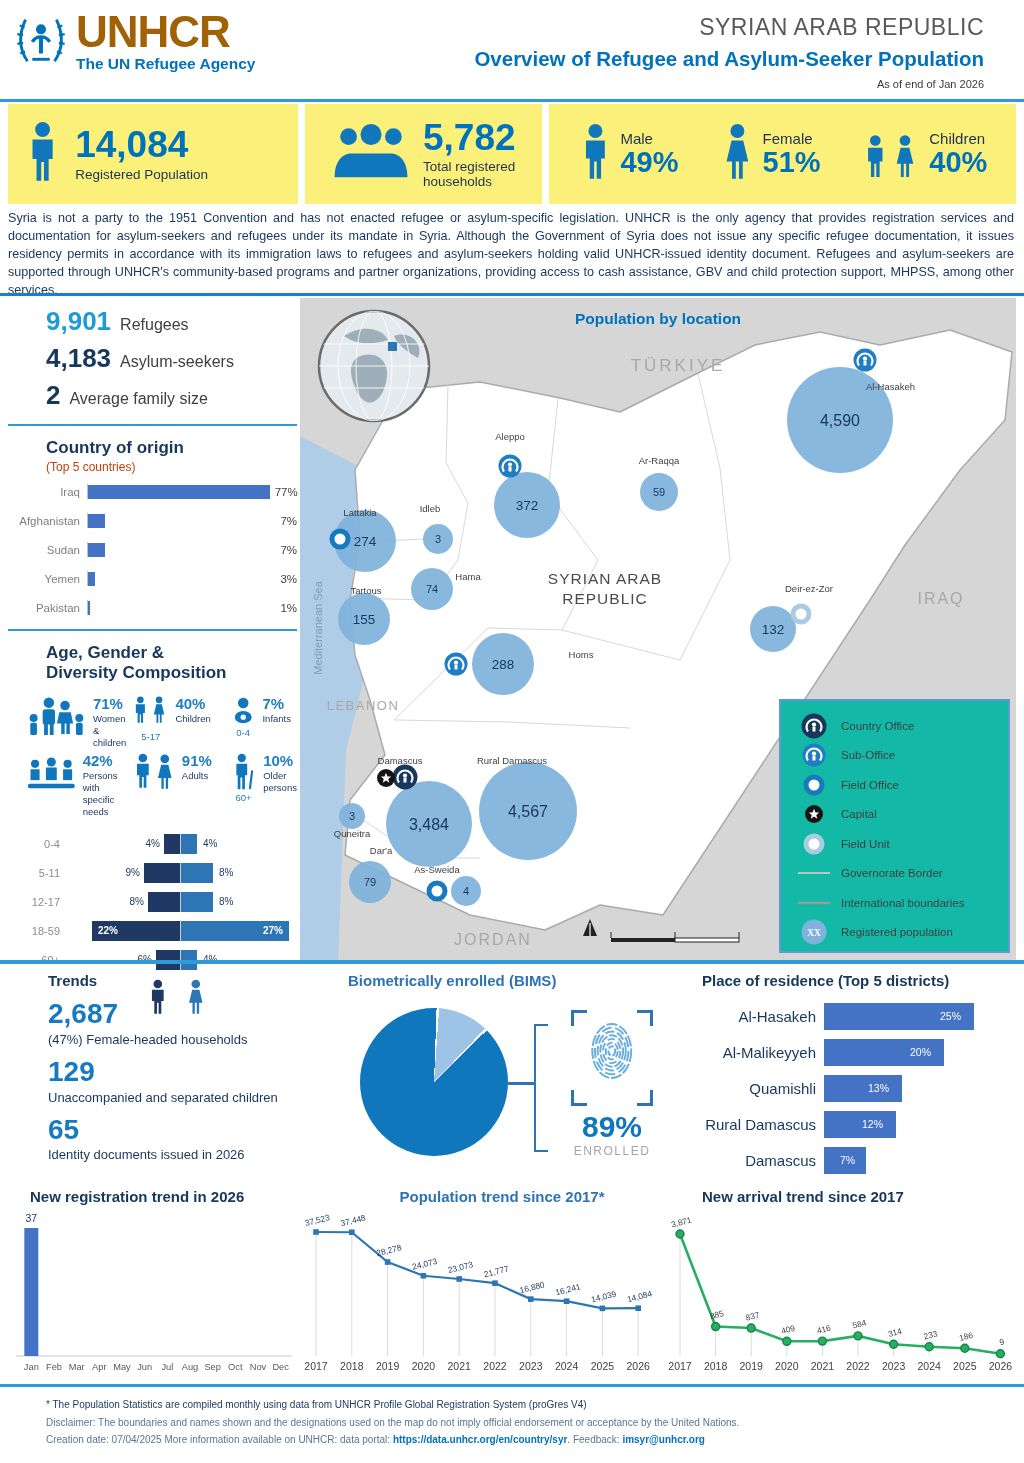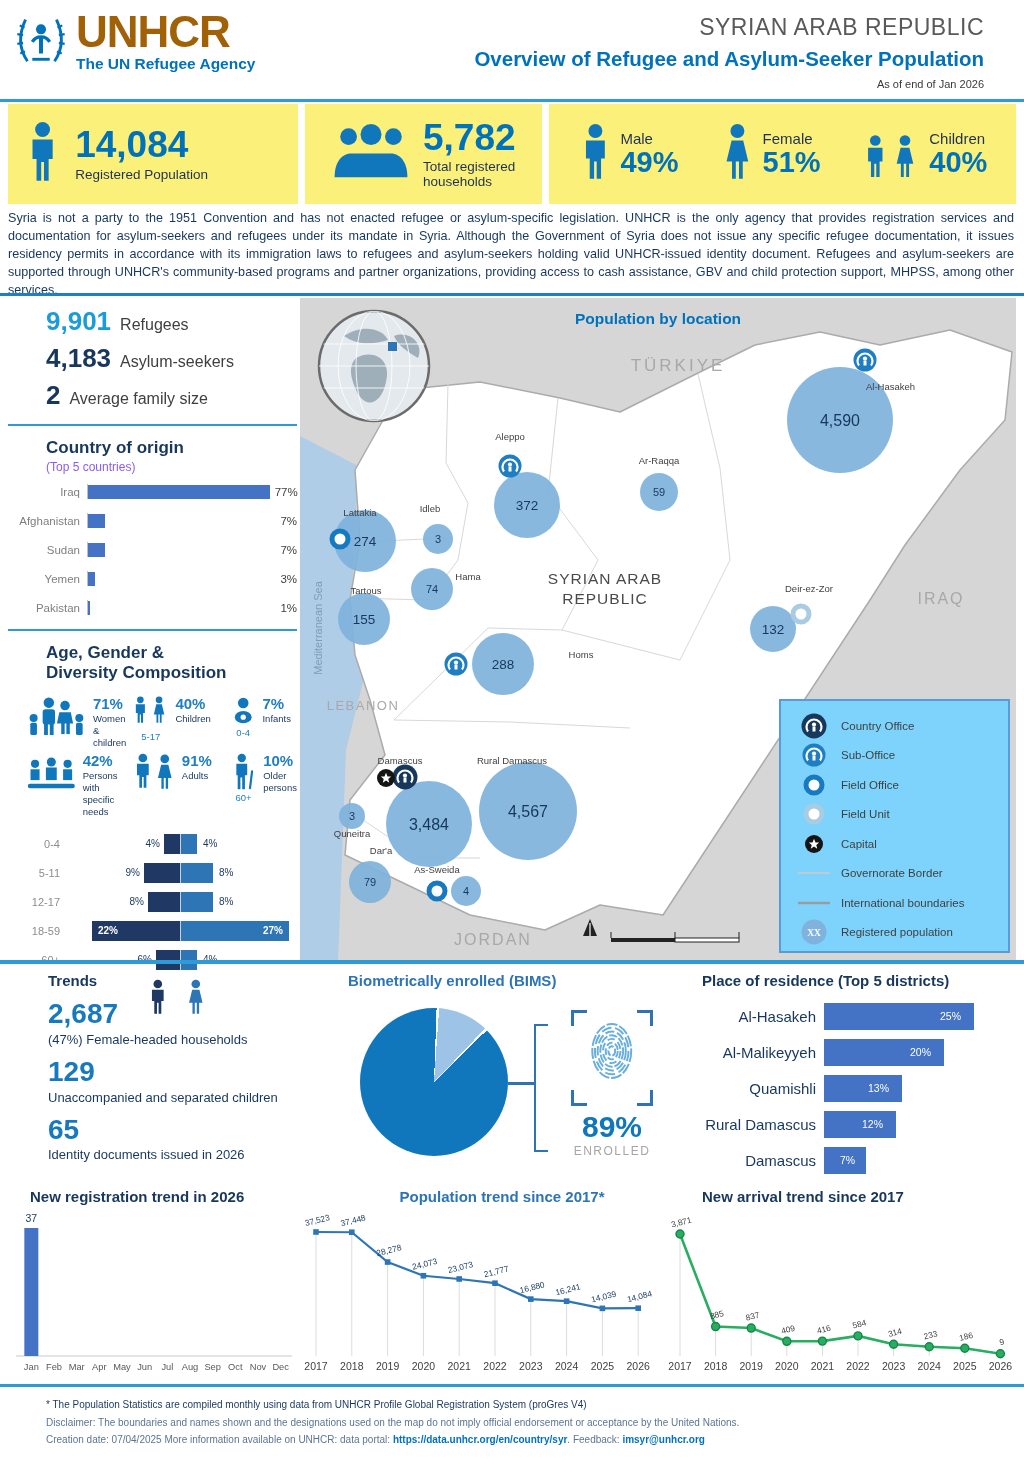--- a/index.html
+++ b/index.html
@@ -36,21 +36,21 @@
          color:#17375D;text-align:justify;margin:0;}
 
   
   .leftcol{position:absolute;left:8px;top:300px;width:289px;}
   .kf-row{display:flex;align-items:baseline;gap:9px;padding-left:38px;margin-top:7px;}
   .kf-val{font-size:26px;font-weight:bold;color:#17375D;line-height:1.15;}
   .kf-val.accent{color:#1B9CD8;}
   .kf-lab{font-size:16px;color:#404040;}
   .divider{height:2px;background:#2E9BD6;margin:13px 0 12px 0;}
   .sec-h{font-size:17px;font-weight:bold;color:#17375D;margin:0 0 0 38px;line-height:1.2;}
-  .sec-sub{font-size:12px;color:#8b5cf6;margin:2px 0 10px 38px;}
+  .sec-sub{font-size:12px;color:#c2410c;margin:2px 0 10px 38px;}
   .coo-row{display:flex;align-items:center;height:15px;margin-bottom:14px;}
   .coo-label{width:72px;text-align:right;font-size:11.5px;color:#7F7F7F;padding-right:7px;flex:none;}
   .coo-barwrap{border-left:1px solid #BFBFBF;height:100%;display:flex;align-items:center;flex:1;}
   .coo-bar{height:14px;background:#4472C4;}
   .coo-pct{font-size:11.5px;color:#404040;margin-left:5px;}
   .agd-grid{display:grid;grid-template-columns:106px 98px 78px;row-gap:4px;margin:12px 0 0 18px;}
   .agd-cell{display:flex;gap:6px;align-items:flex-start;}
   .agd-iconcol{display:flex;flex-direction:column;align-items:center;flex:none;}
   .agd-sub{font-size:9.5px;color:#1F7EC2;margin-top:1px;}
   .agd-pct{font-size:15px;font-weight:bold;color:#1F7EC2;line-height:1.1;}
@@ -62,21 +62,21 @@
   .pyr-zone.right{border-left:1px solid #D0CECE;}
   .pyr-bar{position:absolute;top:0;height:20px;}
   .pyr-pct{position:absolute;top:4px;font-size:10px;color:#17375D;}
   .pyr-pct.inside{color:#fff;font-weight:bold;}
   .pyr-icons{display:flex;justify-content:center;gap:16px;width:226px;margin-left:56px;margin-top:6px;}
 
   
   .map-sec{position:absolute;left:300px;top:298px;width:716px;height:664px;}
   .map-title{position:absolute;left:0;top:12px;width:100%;text-align:center;font-size:15.5px;
              font-weight:bold;color:#0072BC;}
-  .legend-box{position:absolute;left:479px;top:401px;width:231px;height:254px;background:#7dd3fc;
+  .legend-box{position:absolute;left:479px;top:401px;width:231px;height:254px;background:#14b8a6;
               border:2px solid #5B9BD5;box-sizing:border-box;padding:10px 0 0 16px;}
   .lg-row{display:flex;align-items:center;height:29.5px;gap:10px;}
   .lg-ic{width:34px;height:29px;flex:none;display:flex;align-items:center;justify-content:center;font-family:Liberation Serif, serif;}
   .lg-lab{font-size:11.5px;color:#3F3F3F;}
 
   
   .trends{position:absolute;left:48px;top:972px;width:250px;}
   .tr-title{font-size:15px;font-weight:600;color:#17375D;}
   .tr-val{font-size:28px;font-weight:bold;color:#1779BF;line-height:1.1;margin-top:10px;}
   .tr-lab{font-size:13px;color:#17375D;margin-top:2px;}
@@ -657,36 +657,36 @@
                 <circle r="8" fill="#fff" stroke="#1779BF" stroke-width="5"></circle>
               </g>
             </svg>
           </span>
           <span class="lg-lab">Field Office</span>
         </div>
         <div class="lg-row">
           <span class="lg-ic">
             <svg xmlns="http://www.w3.org/2000/svg" viewBox="-17 -15 34 30" height="30">
               <g transform="translate(0,0)">
-                <circle r="8" fill="#fff" stroke="#A9CCE3" stroke-width="5"></circle>
+                <circle r="9" fill="#141414"></circle>
+                <path d="M0,-5.2 L1.53,-1.61 L5.2,-1.61 L2.27,0.93 L3.21,4.73 L0,2.5 L-3.21,4.73 L-2.27,0.93 L-5.2,-1.61 L-1.53,-1.61 Z" fill="#fff"></path>
               </g>
             </svg>
           </span>
-          <span class="lg-lab">Field Unit</span>
+          <span class="lg-lab">Capital</span>
         </div>
         <div class="lg-row">
           <span class="lg-ic">
             <svg xmlns="http://www.w3.org/2000/svg" viewBox="-17 -15 34 30" height="30">
               <g transform="translate(0,0)">
-                <circle r="9" fill="#141414"></circle>
-                <path d="M0,-5.2 L1.53,-1.61 L5.2,-1.61 L2.27,0.93 L3.21,4.73 L0,2.5 L-3.21,4.73 L-2.27,0.93 L-5.2,-1.61 L-1.53,-1.61 Z" fill="#fff"></path>
+                <circle r="8" fill="#fff" stroke="#A9CCE3" stroke-width="5"></circle>
               </g>
             </svg>
           </span>
-          <span class="lg-lab">Capital</span>
+          <span class="lg-lab">Field Unit</span>
         </div>
         <div class="lg-row">
           <span class="lg-ic">
             <svg xmlns="http://www.w3.org/2000/svg" viewBox="-17 -15 34 30" height="30">
               <line x1="-16" y1="0" x2="16" y2="0" stroke="#C9C9C9" stroke-width="1.8"></line>
             </svg>
           </span>
           <span class="lg-lab">Governorate Border</span>
         </div>
         <div class="lg-row">

